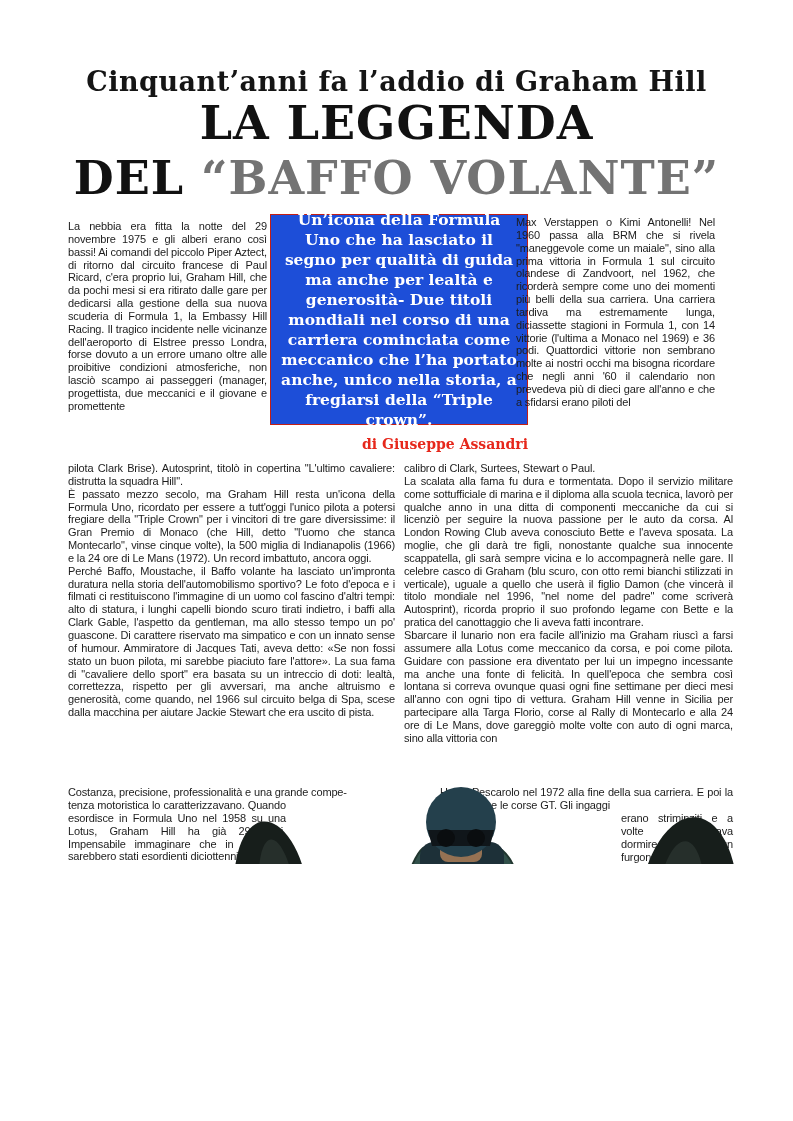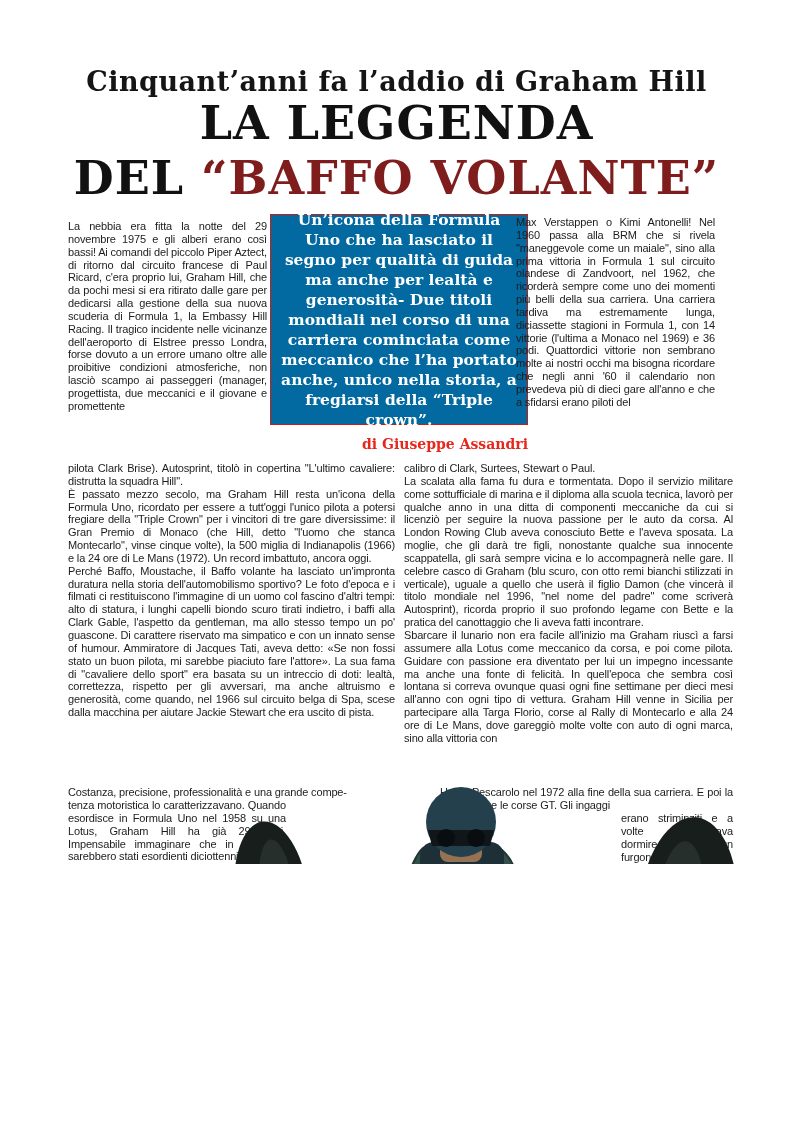--- a/index.html
+++ b/index.html
@@ -13,39 +13,39 @@
     font-family:"DejaVu Serif","Liberation Serif",serif;font-weight:bold;
     font-size:27px;letter-spacing:.5px;color:#151515;
   }
   .title-line{
     position:absolute;left:0;width:793px;text-align:center;
     font-family:"DejaVu Serif","Liberation Serif",serif;font-weight:bold;
     font-size:46px;letter-spacing:1px;color:#111;line-height:1;
   }
   .title-line.l1{top:100px;}
   .title-line.l2{top:155px;}
-  .title-red{color:#7f1d1d;}
+  .title-red{color:#737373;}
   
   .col{
     position:absolute;text-align:justify;font-size:11px;line-height:12.85px;
     letter-spacing:-0.15px;hyphens:auto;
   }
   .col p{margin:0;}
   .col-left-top {top:220px;left:68px;width:199px;}
   .col-right-top{top:216px;left:516px;width:199px;}
   .col-left-mid {top:462px;left:68px;width:327px;}
   .col-right-mid{top:462px;left:404px;width:329px;}
   .col-left-bot1{top:786px;left:68px;width:327px;}
   .col-left-bot2{top:799px;left:68px;width:218px;}
   .col-right-bota{top:786px;left:440px;width:293px;}
   .col-right-botb{top:812px;left:621px;width:112px;}
   
   .lead-box{
     position:absolute;top:214px;left:270px;width:258px;height:211px;
-    background:#0369a1;border:1px solid #c41f14;box-sizing:border-box;
+    background:#1d4ed8;border:1px solid #c41f14;box-sizing:border-box;
     display:flex;align-items:center;justify-content:center;padding:6px 10px;
   }
   .lead-box-text{
     font-family:"DejaVu Serif","Liberation Serif",serif;font-weight:bold;
     font-size:15.5px;line-height:20px;color:#ffffff;text-align:center;
   }
   .byline{
     position:absolute;top:436px;left:270px;width:258px;text-align:right;
     font-family:"DejaVu Serif","Liberation Serif",serif;font-weight:bold;
     font-size:14px;color:#e6271b;

